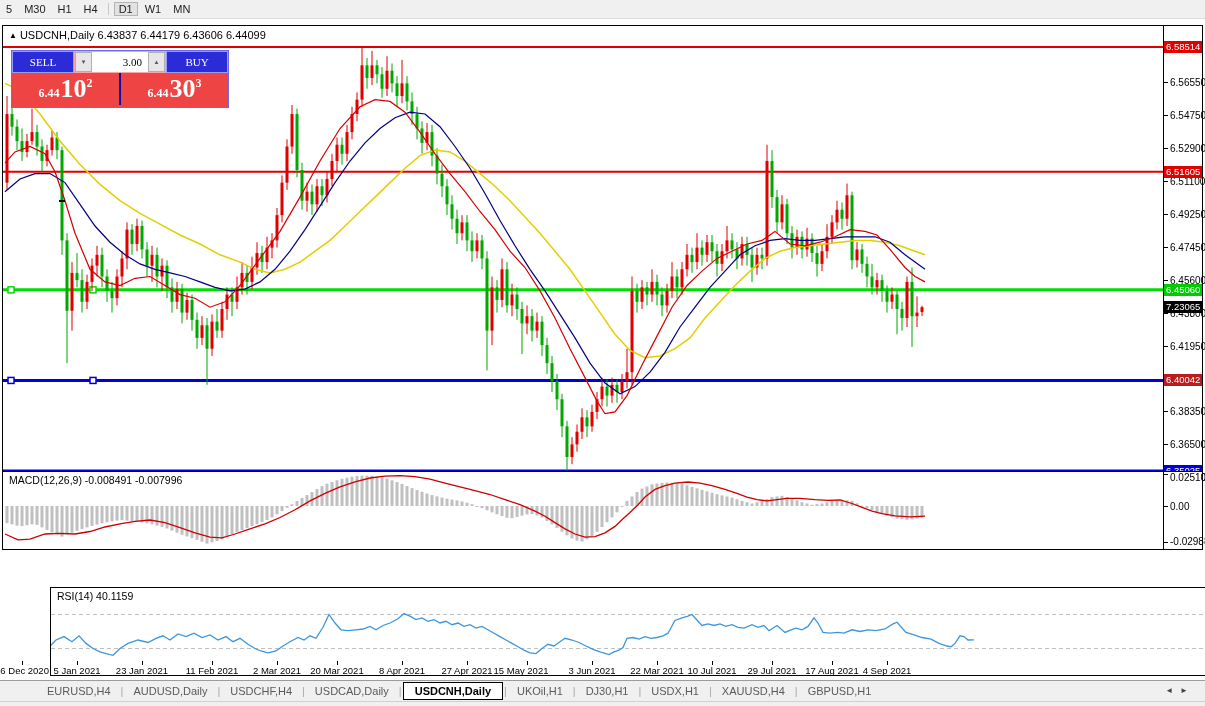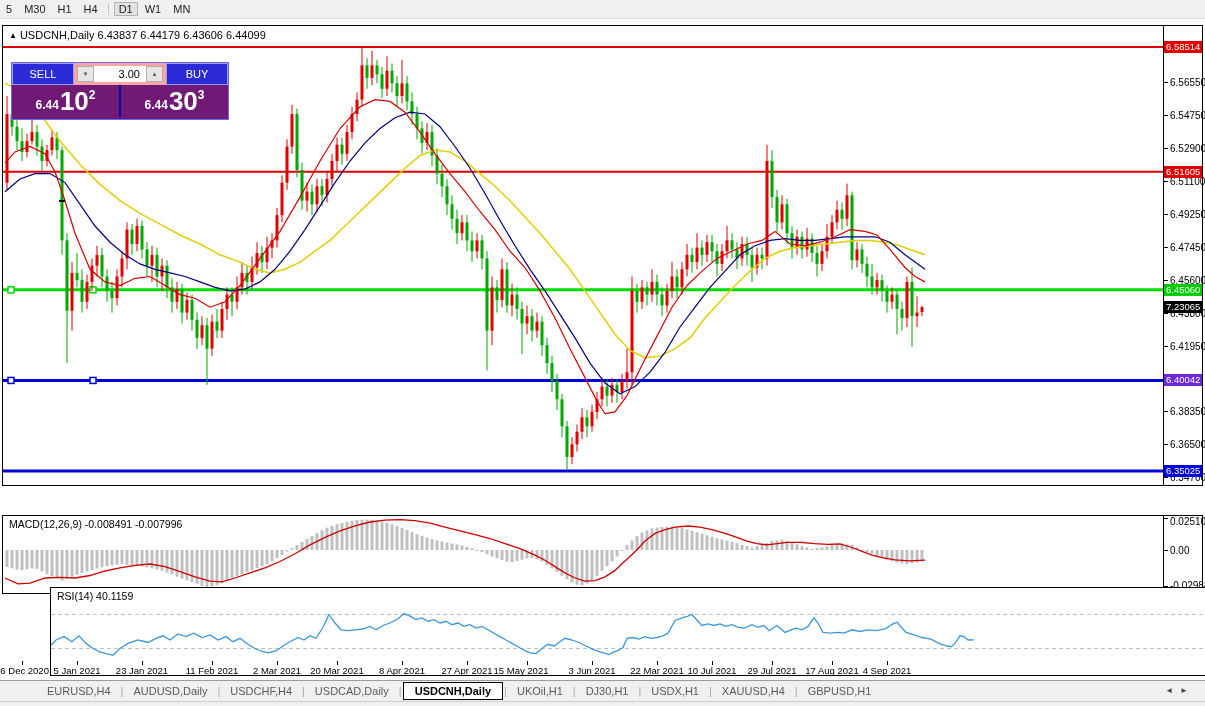--- a/index.html
+++ b/index.html
@@ -7,37 +7,37 @@
         font-family:"Liberation Sans",sans-serif;-webkit-font-smoothing:none;}
   
   .toolbar{position:absolute;left:0;top:0;width:1205px;height:18px;background:#f0f0f0;
            border-bottom:1px solid #dcdcdc;display:flex;align-items:center;font-size:11px;color:#222;}
   .tf{padding:1px 5px;margin:0 1px;white-space:nowrap;}
   .tf.active{background:#e2e2e2;border:1px solid #b4b4b4;padding:0 4px;}
   .tfsep{width:1px;height:12px;background:#c8c8c8;margin:0 4px;}
   
   .pane{position:absolute;left:2px;width:1199px;background:#fff;border:1px solid #000;}
   #pricePane{top:25px;height:459px;}
-  #macdPane{top:515px;height:77px;}
+  #macdPane{top:471px;height:77px;}
   #rsiPane{top:587px;height:87px;margin-left:48px;}
   .pane svg{position:absolute;left:0;top:0;}
   .vax{position:absolute;top:0;bottom:0;left:1160px;width:0;border-left:1px solid #000;}
   .axlabel{position:absolute;left:1167px;font-size:10px;color:#000;white-space:nowrap;line-height:11px;}
   .axtick{position:absolute;left:1161px;width:4px;height:1px;background:#000;}
   .badge{position:absolute;left:1161px;font-size:9.5px;line-height:12px;padding:0 2px;color:#fff;white-space:nowrap;}
   .panelabel{position:absolute;left:6px;top:2px;font-size:10.5px;color:#000;white-space:nowrap;}
   .charttitle{position:absolute;left:6px;top:3px;font-size:11px;color:#000;white-space:nowrap;}
   .charttitle .tri{font-size:8px;vertical-align:1px;margin-right:3px;}
   
-  .tpanel{position:absolute;left:8px;top:36px;width:216px;height:56px;background:#701a75;
-          border:1px solid #6a6af0;z-index:5;}
+  .tpanel{position:absolute;left:8px;top:24px;width:216px;height:56px;background:#ef4444;
+          border:1px solid #6a6af0;z-index:5;font-family:Liberation Serif, serif;}
   .trow1{display:flex;height:22px;}
   .tbtn{width:60px;background:#2b2bd8;border:1px solid #9a9aff;color:#fff;font-size:11px;
         display:flex;align-items:center;justify-content:center;}
-  .spin{flex:1;display:flex;background:#fff;border:3px solid #fca5a5;}
+  .spin{flex:1;display:flex;background:#fff;border:1px solid #fca5a5;}
   .spinbtn{width:15px;background:#e6e6e6;border:1px solid #b0b0b0;color:#555;font-size:7px;
            display:flex;align-items:center;justify-content:center;}
   .spinval{flex:1;font-size:11px;color:#000;display:flex;align-items:center;justify-content:flex-end;padding-right:6px;}
   .trow2{display:flex;height:32px;}
   .bigpx{flex:1;color:#fff;display:flex;align-items:center;justify-content:center;}
   .bigpx .base{font-size:12px;font-weight:bold;margin-right:1px;margin-top:8px;}
   .bigpx .big{font-size:26px;font-weight:bold;line-height:28px;}
   .bigpx .sup{font-size:12px;font-weight:bold;margin-top:-12px;}
   .pxgap{width:2px;background:#0a0aa6;}
   
@@ -507,21 +507,21 @@
       <div class="axtick" style="top: 384.98px;"></div>
       <div class="axlabel" style="top: 379.98px;">6.38350</div>
       <div class="axtick" style="top: 418.375px;"></div>
       <div class="axlabel" style="top: 413.375px;">6.36500</div>
       <div class="axtick" style="top: 450.867px;"></div>
       <div class="axlabel" style="top: 445.867px;">6.34700</div>
       <div class="badge" style="top: 15px; background: rgb(224, 0, 0);">6.58514</div>
       <div class="badge" style="top: 139.714px; background: rgb(224, 0, 0);">6.51605</div>
       <div class="badge" style="top: 257.858px; background: rgb(0, 204, 0);">6.45060</div>
       <div class="badge" style="top: 275.205px; background: rgb(0, 0, 0);">7.23065</div>
-      <div class="badge" style="top: 348.438px; background: #6d28d9;">6.40042</div>
+      <div class="badge" style="top: 348.438px; background: #b91c1c;">6.40042</div>
       <div class="badge" style="top: 439px; background: rgb(0, 0, 221);">6.35025</div>
     </div>
 
   <div class="pane" id="macdPane">
     <svg id="macdSvg" width="1199" height="75">
         <g>
           <rect x="2.5" y="34" width="3" height="17.071600000000004" fill="#c0c0c0"></rect>
           <rect x="7.5" y="34" width="3" height="18.345600000000005" fill="#c0c0c0"></rect>
           <rect x="12.5" y="34" width="3" height="19.619600000000005" fill="#c0c0c0"></rect>
           <rect x="17.5" y="34" width="3" height="20.044266666666672" fill="#c0c0c0"></rect>

